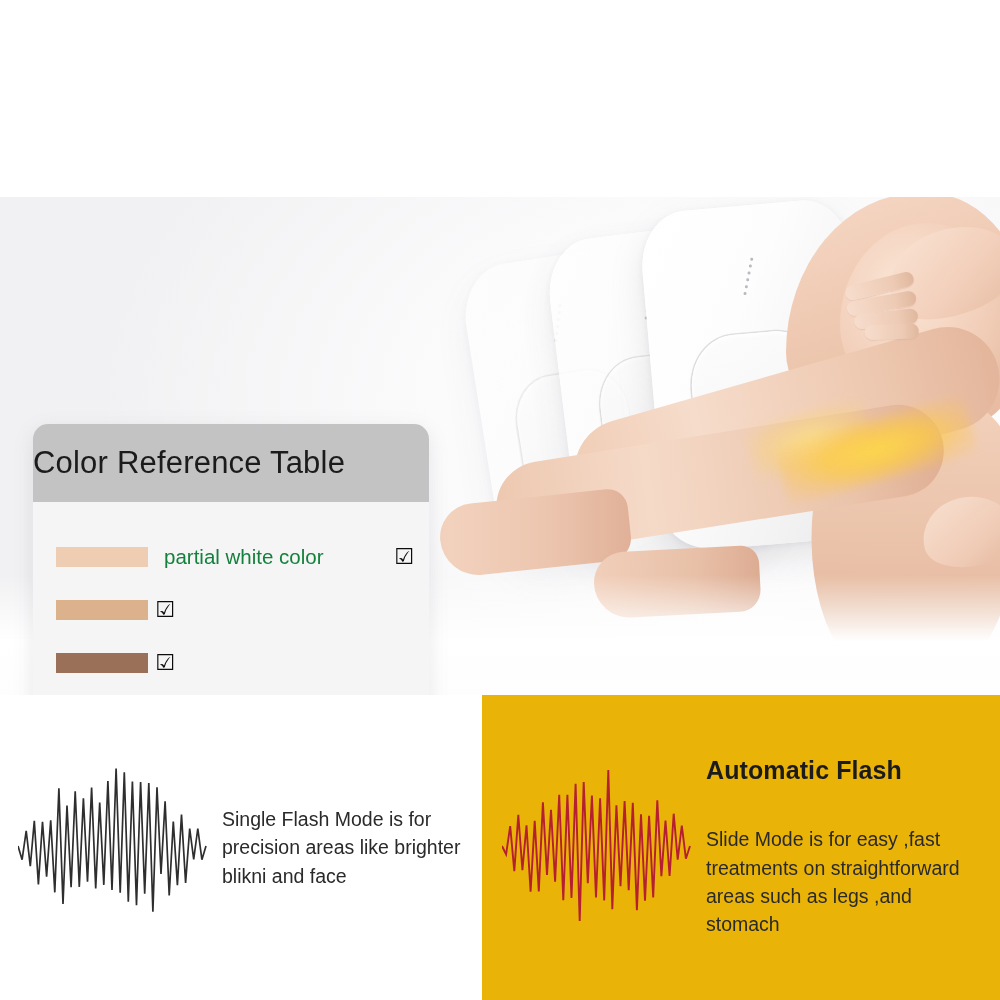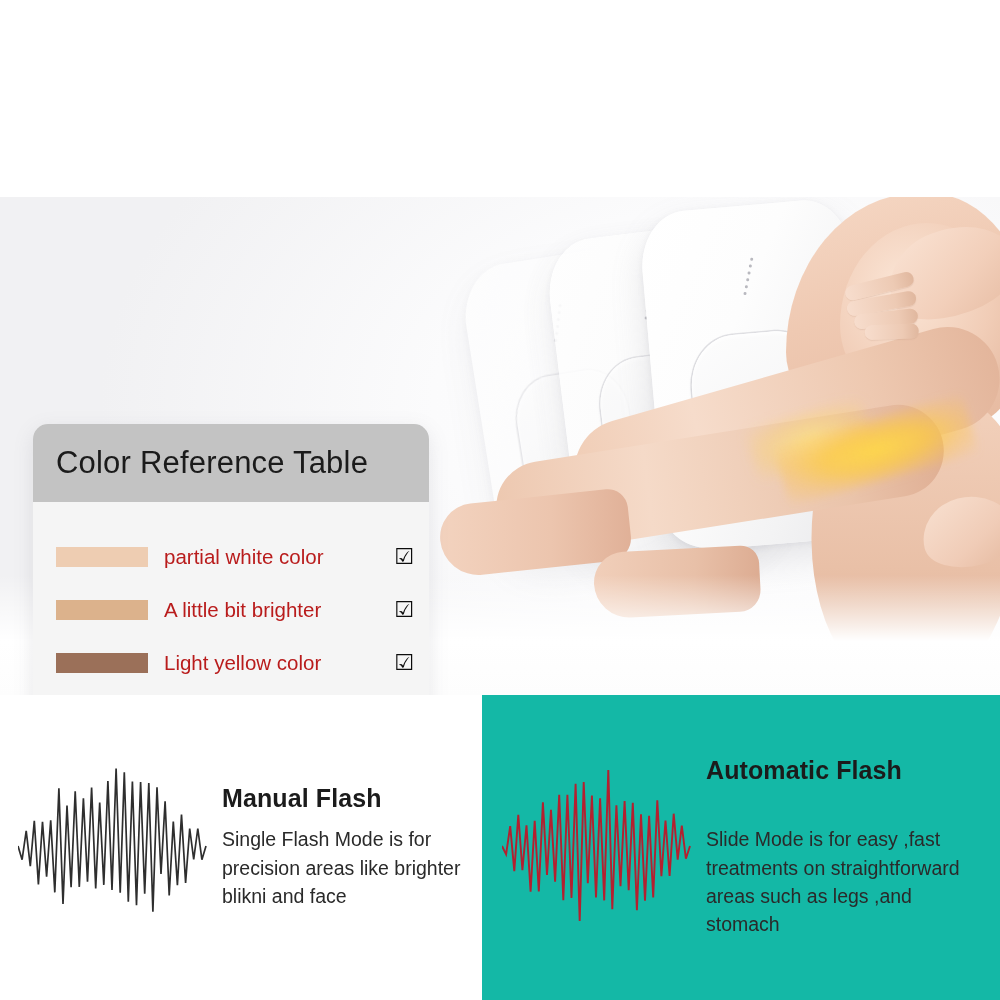--- a/index.html
+++ b/index.html
@@ -160,48 +160,48 @@
 
   
   .card{
     position:absolute;left:33px;top:227px;width:396px;height:442px;
     background:#f5f5f5;border-radius:15px;
     box-shadow:0 6px 20px rgba(120,120,130,.16);
     overflow:hidden;
   }
   .card-head{
     height:78px;background:#c3c3c3;
-    display:flex;align-items:center;padding-left:23px;
+    display:flex;align-items:center;
     box-sizing:border-box;
   }
   .card-head-title{
     font-size:31px;color:#1b1b1b;font-weight:normal;letter-spacing:.2px;
   }
   .rows{padding:28px 0 0 0;}
   .row{
     display:flex;align-items:center;height:53px;padding:0 0 0 23px;box-sizing:border-box;
   }
   .swatch{width:92px;height:20px;flex:0 0 auto;}
   .row-label{
-    flex:1 1 auto;margin-left:16px;font-size:20.5px;color:#b91c1c;white-space:nowrap;
+    flex:1 1 auto;margin-left:16px;font-size:20.5px;color:#15803d;white-space:nowrap;
   }
   .mark{
     flex:0 0 auto;width:34px;margin-right:8px;
     font-size:22px;line-height:1;color:#0c0c0c;text-align:center;
     font-family:"DejaVu Sans",sans-serif;
   }
 
   
   .modes{position:absolute;left:0;top:695px;width:1000px;height:305px;}
   .mode{
     position:absolute;top:0;height:305px;
     display:flex;align-items:center;box-sizing:border-box;
   }
   .mode-left{left:0;width:482px;background:#ffffff;padding-left:18px;}
-  .mode-right{left:482px;width:518px;background:#14b8a6;padding-left:20px;}
+  .mode-right{left:482px;width:518px;background:#eab308;padding-left:20px;}
   .wave-box{flex:0 0 auto;width:190px;height:170px;}
   .wave-box svg{display:block;width:190px;height:170px;}
   .mode-text{flex:1 1 auto;padding-left:14px;padding-right:10px;}
   .mode-title{
     font-size:25px;font-weight:bold;color:#1b1b1b;margin-bottom:12px;letter-spacing:.1px;
   }
   .mode-desc{
     font-size:19.5px;color:#2a2a2a;line-height:1.46;max-width:265px;
   }
   .mode-right .mode-desc{max-width:258px;margin-top:40px;}
@@ -276,44 +276,41 @@
         <span class="card-head-title">Color Reference Table</span>
       </div>
       <div class="rows" id="color-rows">
           <div class="row">
             <div class="swatch" style="background: rgb(238, 205, 178);"></div>
             <div class="row-label">partial white color</div>
             <div class="mark">☑</div>
           </div>
           <div class="row">
             <div class="swatch" style="background: rgb(220, 178, 140);"></div>
-            <div class="row-label">A little bit brighter</div>
             <div class="mark">☑</div>
           </div>
           <div class="row">
             <div class="swatch" style="background: rgb(155, 112, 89);"></div>
-            <div class="row-label">Light yellow color</div>
             <div class="mark">☑</div>
           </div>
           <div class="row"></div>
         </div>
     </div>
 
   </div>
 
   <div class="modes">
 
     <div class="mode mode-left">
       <div class="wave-box">
         <svg viewBox="0 0 190 170" preserveAspectRatio="none" xmlns="http://www.w3.org/2000/svg">
           <polyline id="wave-manual" fill="none" stroke="#2e2e2e" stroke-width="1.7" stroke-linejoin="miter" points="0.0,83.0 4.1,96.7 8.2,67.9 12.3,103.2 16.3,57.9 20.4,121.4 24.5,58.8 28.6,113.6 32.7,57.2 36.8,129.4 40.9,25.3 45.0,140.9 49.0,42.6 53.1,124.1 57.2,28.3 61.3,123.9 65.4,35.4 69.5,118.8 73.6,24.5 77.7,125.4 81.7,39.6 85.8,121.9 89.9,18.0 94.0,126.9 98.1,5.5 102.2,129.8 106.3,9.2 110.3,138.7 114.4,18.6 118.5,142.2 122.6,19.0 126.7,130.6 130.8,20.1 134.9,148.8 139.0,24.2 143.0,111.0 147.1,38.3 151.2,132.5 155.3,58.6 159.4,122.3 163.5,51.6 167.6,119.9 171.7,65.5 175.7,96.3 179.8,65.5 183.9,96.7 188.0,83.0"></polyline>
         </svg>
       </div>
       <div class="mode-text">
-        <div class="mode-title">Manual Flash</div>
         <div class="mode-desc">Single Flash Mode is for precision areas like brighter blikni and face</div>
       </div>
     </div>
 
     <div class="mode mode-right">
       <div class="wave-box">
         <svg viewBox="0 0 190 170" preserveAspectRatio="none" xmlns="http://www.w3.org/2000/svg">
           <polyline id="wave-auto" fill="none" stroke="#b4202f" stroke-width="1.9" stroke-linejoin="miter" points="0.0,83.0 4.1,91.4 8.2,63.1 12.3,108.1 16.3,51.9 20.4,107.2 24.5,62.4 28.6,128.7 32.7,57.9 36.8,128.4 40.9,39.4 45.0,112.0 49.0,46.9 53.1,118.7 57.2,31.8 61.3,137.3 65.4,31.8 69.5,134.9 73.6,20.7 77.7,157.9 81.7,19.1 85.8,120.2 89.9,32.6 94.0,134.5 98.1,35.3 102.2,137.4 106.3,7.1 110.3,146.3 114.4,42.3 118.5,123.3 122.6,38.1 126.7,127.3 130.8,39.7 134.9,147.3 139.0,51.2 143.0,137.8 147.1,52.8 151.2,134.5 155.3,37.4 159.4,113.1 163.5,57.5 167.6,113.0 171.7,50.7 175.7,96.6 179.8,62.7 183.9,95.7 188.0,83.0"></polyline>
         </svg>
       </div>

